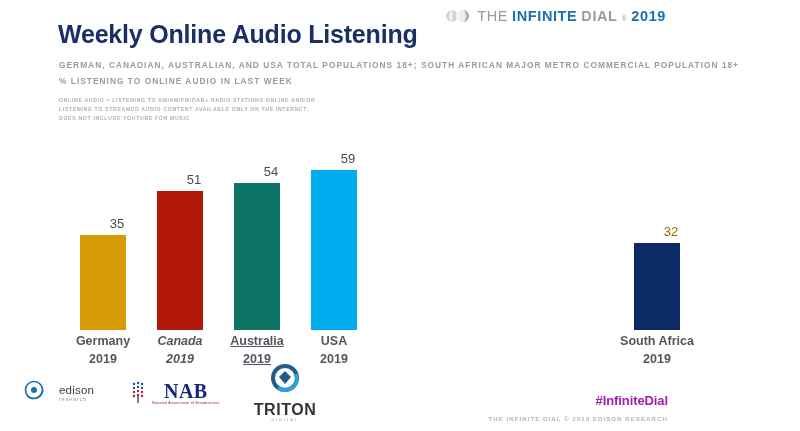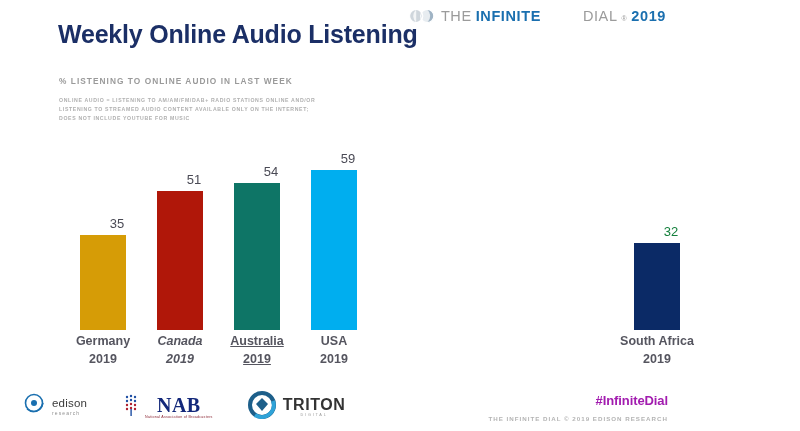--- a/index.html
+++ b/index.html
@@ -30,21 +30,21 @@
   .brand-mark { display: block; }
   .brand-text {
     font-size: 14.5px;
     letter-spacing: 0.6px;
     display: flex;
     align-items: baseline;
     gap: 4px;
   }
   .bt-the { color: #9b9b9b; font-weight: 400; }
   .bt-infinite { color: #1a6faf; font-weight: 700; }
-  .bt-dial { color: #9b9b9b; font-weight: 400; margin-left: 38px; }
+  .bt-dial { color: #9b9b9b; font-weight: 700; }
   .bt-reg { font-size: 7px; color: #9b9b9b; vertical-align: super; }
   .bt-year { color: #1a6faf; font-weight: 700; }
 
   .title {
     position: absolute;
     left: 58px;
     top: 20px;
     font-size: 25px;
     font-weight: 700;
     color: #1b2f66;
@@ -126,21 +126,21 @@
 
   
   .footer-logos {
     position: absolute;
     left: 24px;
     bottom: 8px;
     display: flex;
     align-items: center;
     gap: 34px;
   }
-  .logo-edison { display: flex; align-items: center; gap: 6px; }
+  .logo-edison { display: flex; align-items: center; gap: 13px; }
   .edison-word { line-height: 1; }
   .edison-name {
     font-size: 11.5px;
     color: #3b3b3b;
     font-weight: 400;
     letter-spacing: 0.2px;
   }
   .edison-sub {
     font-size: 5px;
     color: #8f8f8f;
@@ -155,21 +155,21 @@
     color: #13287a;
     letter-spacing: 0.5px;
     font-family: "Liberation Serif", serif;
   }
   .nab-sub {
     font-size: 3.6px;
     color: #8a2331;
     letter-spacing: 0.25px;
     margin-top: 1px;
   }
-  .logo-triton { display: flex; align-items: center; gap: 6px; }
+  .logo-triton { display: flex; align-items: center; gap: 6px; flex-direction: column; }
   .triton-word { line-height: 1; }
   .triton-name {
     font-size: 16px;
     font-weight: 700;
     color: #333;
     letter-spacing: 0.6px;
   }
   .triton-sub {
     font-size: 3.8px;
     color: #9a9a9a;
@@ -216,20 +216,21 @@
     <span class="brand-text">
       <span class="bt-the">THE</span>
       <span class="bt-infinite">INFINITE</span>
       <span class="bt-dial">DIAL</span>
         <span class="bt-reg">®</span>
       <span class="bt-year">2019</span>
     </span>
   </div>
 
   <div class="title">Weekly Online Audio Listening</div>
+  <div class="subtitle">GERMAN, CANADIAN, AUSTRALIAN, AND USA TOTAL POPULATIONS 18+; SOUTH AFRICAN MAJOR METRO COMMERCIAL POPULATION 18+</div>
   <div class="subtitle2">% LISTENING TO ONLINE AUDIO IN LAST WEEK</div>
   <div class="footnote"><span style="white-space:pre-line;">ONLINE AUDIO = LISTENING TO AM/AM/FM/DAB+ RADIO STATIONS ONLINE AND/OR
 LISTENING TO STREAMED AUDIO CONTENT AVAILABLE ONLY ON THE INTERNET;
 DOES NOT INCLUDE YOUTUBE FOR MUSIC</span></div>
 
   <div class="chart" id="chart">
       <div class="bar-group" style="width: 46px; left: 80px;">
         <div class="bar" style="height: 95.2px; background: rgb(214, 156, 6);"></div>
         <div class="bar-value" style="bottom: 99px; color: rgb(74, 74, 85);">35</div>
       </div>
@@ -240,21 +241,21 @@
       <div class="bar-group" style="width: 46px; left: 234px;">
         <div class="bar" style="height: 146.88px; background: rgb(14, 117, 102);"></div>
         <div class="bar-value" style="bottom: 150.88px; color: rgb(74, 74, 85); text-align: center;">54</div>
       </div>
       <div class="bar-group" style="width: 46px; left: 311px;">
         <div class="bar" style="height: 160.48px; background: rgb(0, 174, 239);"></div>
         <div class="bar-value" style="bottom: 164.48px; color: rgb(74, 74, 85);">59</div>
       </div>
       <div class="bar-group" style="width: 46px; left: 634px;">
         <div class="bar" style="height: 87.04px; background: rgb(11, 42, 102);"></div>
-        <div class="bar-value" style="bottom: 91.04px; color: #15803d;">32</div>
+        <div class="bar-value" style="bottom: 91.04px; color: #a16207;">32</div>
       </div>
     </div>
 
   <div class="footer-logos">
 
     <div class="logo-edison">
       <span>
         <svg width="22" height="24" viewBox="0 0 22 24" aria-hidden="true">
           <ellipse cx="10" cy="10" rx="8.5" ry="8.5" fill="none" stroke="#1a6faf" stroke-width="1.6"></ellipse>
           <path d="M3 16 C9 21 17 18 19 10" fill="none" stroke="#1a6faf" stroke-width="1.6"></path>

